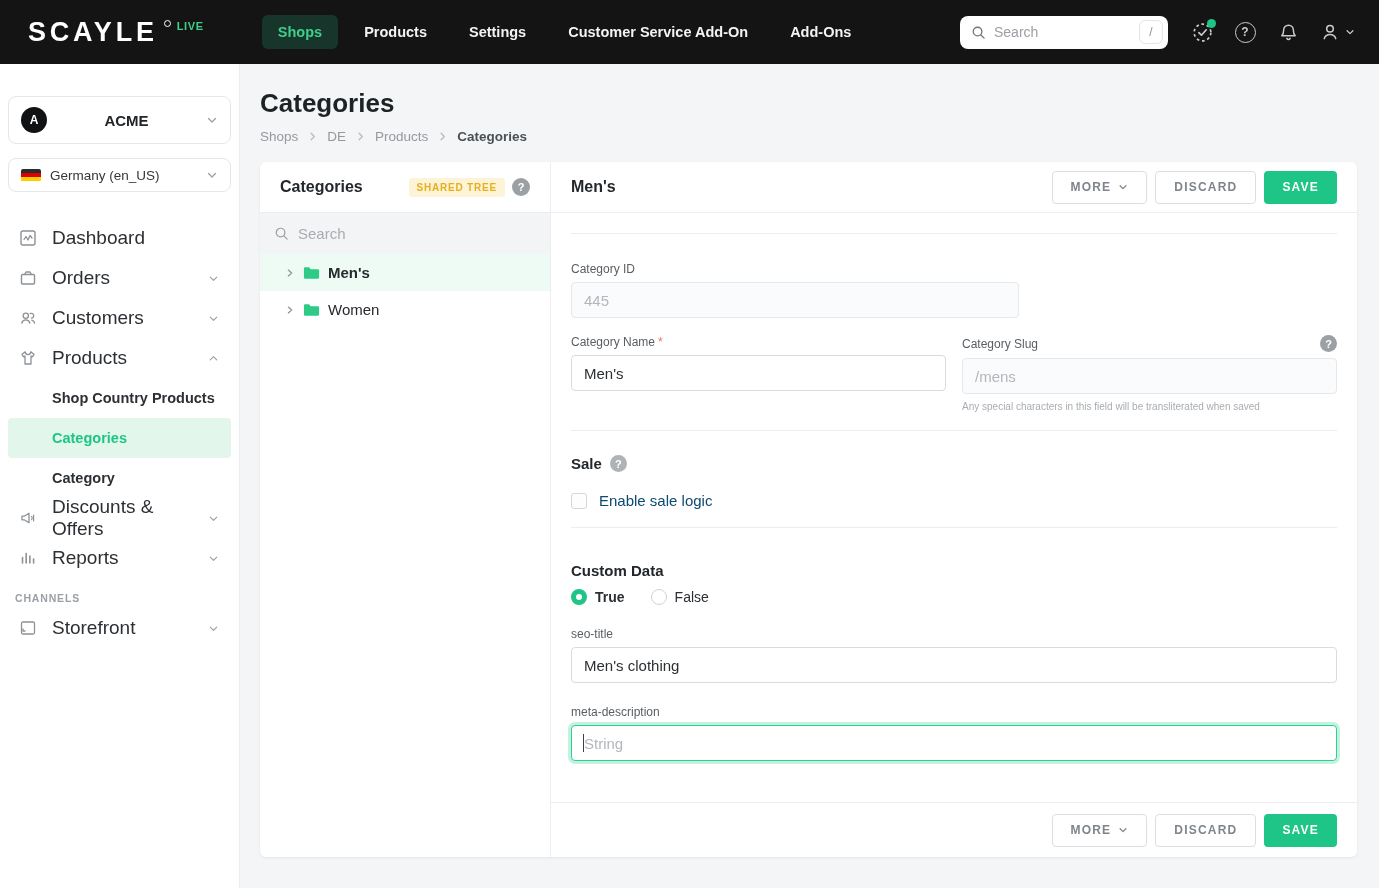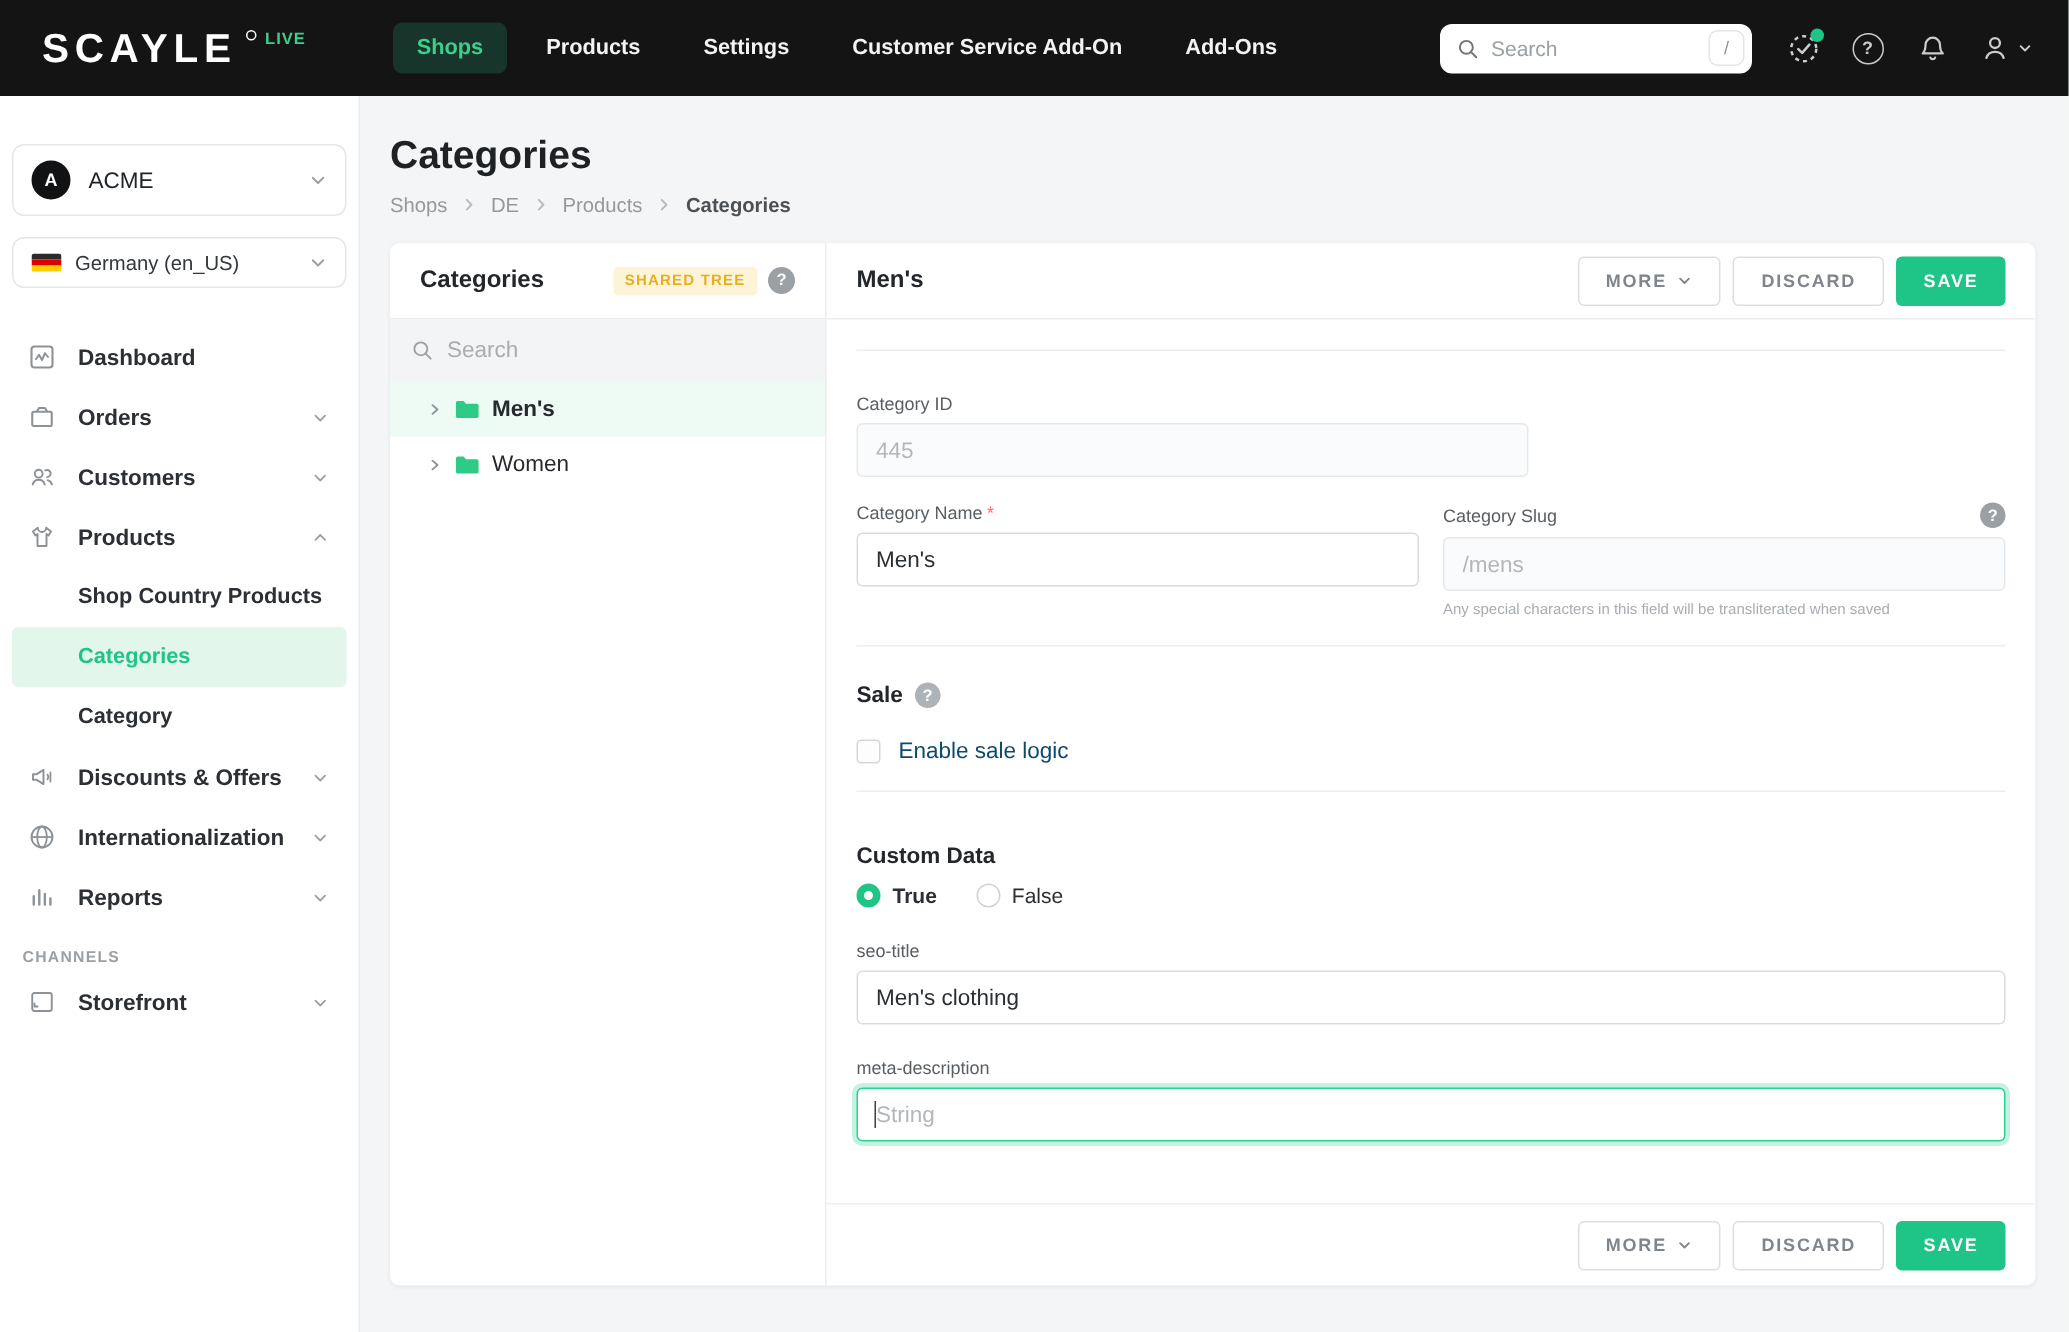--- a/index.html
+++ b/index.html
@@ -33,31 +33,31 @@
   .top-icons{display:flex;align-items:center;gap:19px;margin-left:22px;color:#c9ccce;}
   .top-icon{position:relative;width:24px;height:24px;display:flex;align-items:center;justify-content:center;cursor:pointer;}
   .status-dot{position:absolute;top:-1px;right:-2px;width:9px;height:9px;border-radius:50%;background:var(--accent);}
   .help-ring{width:21px;height:21px;border:1.5px solid #c9ccce;border-radius:50%;display:flex;align-items:center;justify-content:center;font-size:12px;font-weight:700;color:#c9ccce;}
   .account{display:flex;align-items:center;gap:4px;cursor:pointer;color:#c9ccce;}
 
   
   .sidebar{position:absolute;left:0;top:64px;width:240px;bottom:0;background:#fff;border-right:1px solid #ececee;padding:32px 8px 0 8px;z-index:20;overflow:hidden;}
   .org-card{border:1px solid #e4e6e8;border-radius:8px;height:48px;display:flex;align-items:center;padding:0 12px;gap:12px;cursor:pointer;}
   .org-avatar{width:26px;height:26px;border-radius:50%;background:#101214;color:#fff;font-size:12px;font-weight:800;display:flex;align-items:center;justify-content:center;flex:none;}
-  .org-name{font-size:15px;font-weight:400;color:#212529;flex:1;}
+  .org-name{font-size:15px;font-weight:700;color:#212529;flex:1;text-align:center;}
   .locale-card{border:1px solid #e4e6e8;border-radius:8px;height:34px;display:flex;align-items:center;padding:0 12px;gap:9px;margin-top:14px;cursor:pointer;}
   .flag{width:20px;height:13px;border-radius:2px;overflow:hidden;display:flex;flex-direction:column;flex:none;}
   .flag i{flex:1;display:block;}
   .flag .f1{background:#2b2b2b;}.flag .f2{background:#dd0000;}.flag .f3{background:#ffce00;}
   .locale-label{font-size:13.5px;color:#33373b;flex:1;}
   .chev{color:#9aa0a5;flex:none;display:flex;}
   .nav-list{margin-top:26px;}
   .nav-item{height:40px;display:flex;align-items:center;gap:14px;padding:0 10px 0 10px;border-radius:4px;cursor:pointer;color:#2c3034;}
   .nav-item .nicon{width:20px;height:20px;color:#8d9297;display:flex;align-items:center;justify-content:center;flex:none;}
-  .nav-item .nlabel{font-size:15px;font-weight:700;flex:1;}
+  .nav-item .nlabel{font-size:19px;font-weight:400;flex:1;}
   .nav-item .chev{margin-right:2px;}
   .nav-sub{height:40px;display:flex;align-items:center;padding-left:44px;border-radius:4px;cursor:pointer;font-size:14.5px;font-weight:600;color:#2c3034;}
   .nav-sub.active{background:var(--accent-light-bg);color:var(--accent);}
   .section-label{font-size:10.5px;font-weight:700;letter-spacing:.08em;color:#9aa0a5;margin:14px 0 4px 7px;}
 
   
   .main{position:absolute;left:240px;top:64px;right:0;bottom:0;background:#f4f5f6;overflow:hidden;}
   .page-title{margin:24px 0 0 20px;font-size:26px;font-weight:800;color:#1e2225;}
   .breadcrumb{display:flex;align-items:center;gap:9px;margin:10px 0 0 20px;font-size:13.5px;color:#94999e;}
   .breadcrumb .sep{color:#b6bbc0;display:flex;}
@@ -281,35 +281,20 @@
       <span class="nlabel">Discounts &amp; Offers</span>
       <span class="chev">
           <svg width="11" height="11" viewBox="0 0 12 12">
             <polyline points="2.5,4.5 6,8 9.5,4.5" fill="none" stroke="currentColor" stroke-width="1.3" stroke-linecap="round" stroke-linejoin="round"></polyline>
           </svg>
         </span>
     </div>
     <div class="nav-item">
       <span class="nicon">
           <svg width="20" height="20" viewBox="0 0 20 20">
-            <circle cx="10" cy="10" r="7" fill="none" stroke="currentColor" stroke-width="1.3"></circle>
-            <ellipse cx="10" cy="10" rx="3.2" ry="7" fill="none" stroke="currentColor" stroke-width="1.2"></ellipse>
-            <path d="M3.4 10h13.2" fill="none" stroke="currentColor" stroke-width="1.2"></path>
-          </svg>
-        </span>
-      <span class="nlabel">Internationalization</span>
-      <span class="chev">
-          <svg width="11" height="11" viewBox="0 0 12 12">
-            <polyline points="2.5,4.5 6,8 9.5,4.5" fill="none" stroke="currentColor" stroke-width="1.3" stroke-linecap="round" stroke-linejoin="round"></polyline>
-          </svg>
-        </span>
-    </div>
-    <div class="nav-item">
-      <span class="nicon">
-          <svg width="20" height="20" viewBox="0 0 20 20">
             <path d="M4.5 15V9.5M8.2 15V5.5M11.9 15v-7M15.6 15v-4" fill="none" stroke="currentColor" stroke-width="1.6" stroke-linecap="round"></path>
           </svg>
         </span>
       <span class="nlabel">Reports</span>
       <span class="chev">
           <svg width="11" height="11" viewBox="0 0 12 12">
             <polyline points="2.5,4.5 6,8 9.5,4.5" fill="none" stroke="currentColor" stroke-width="1.3" stroke-linecap="round" stroke-linejoin="round"></polyline>
           </svg>
         </span>
     </div>

